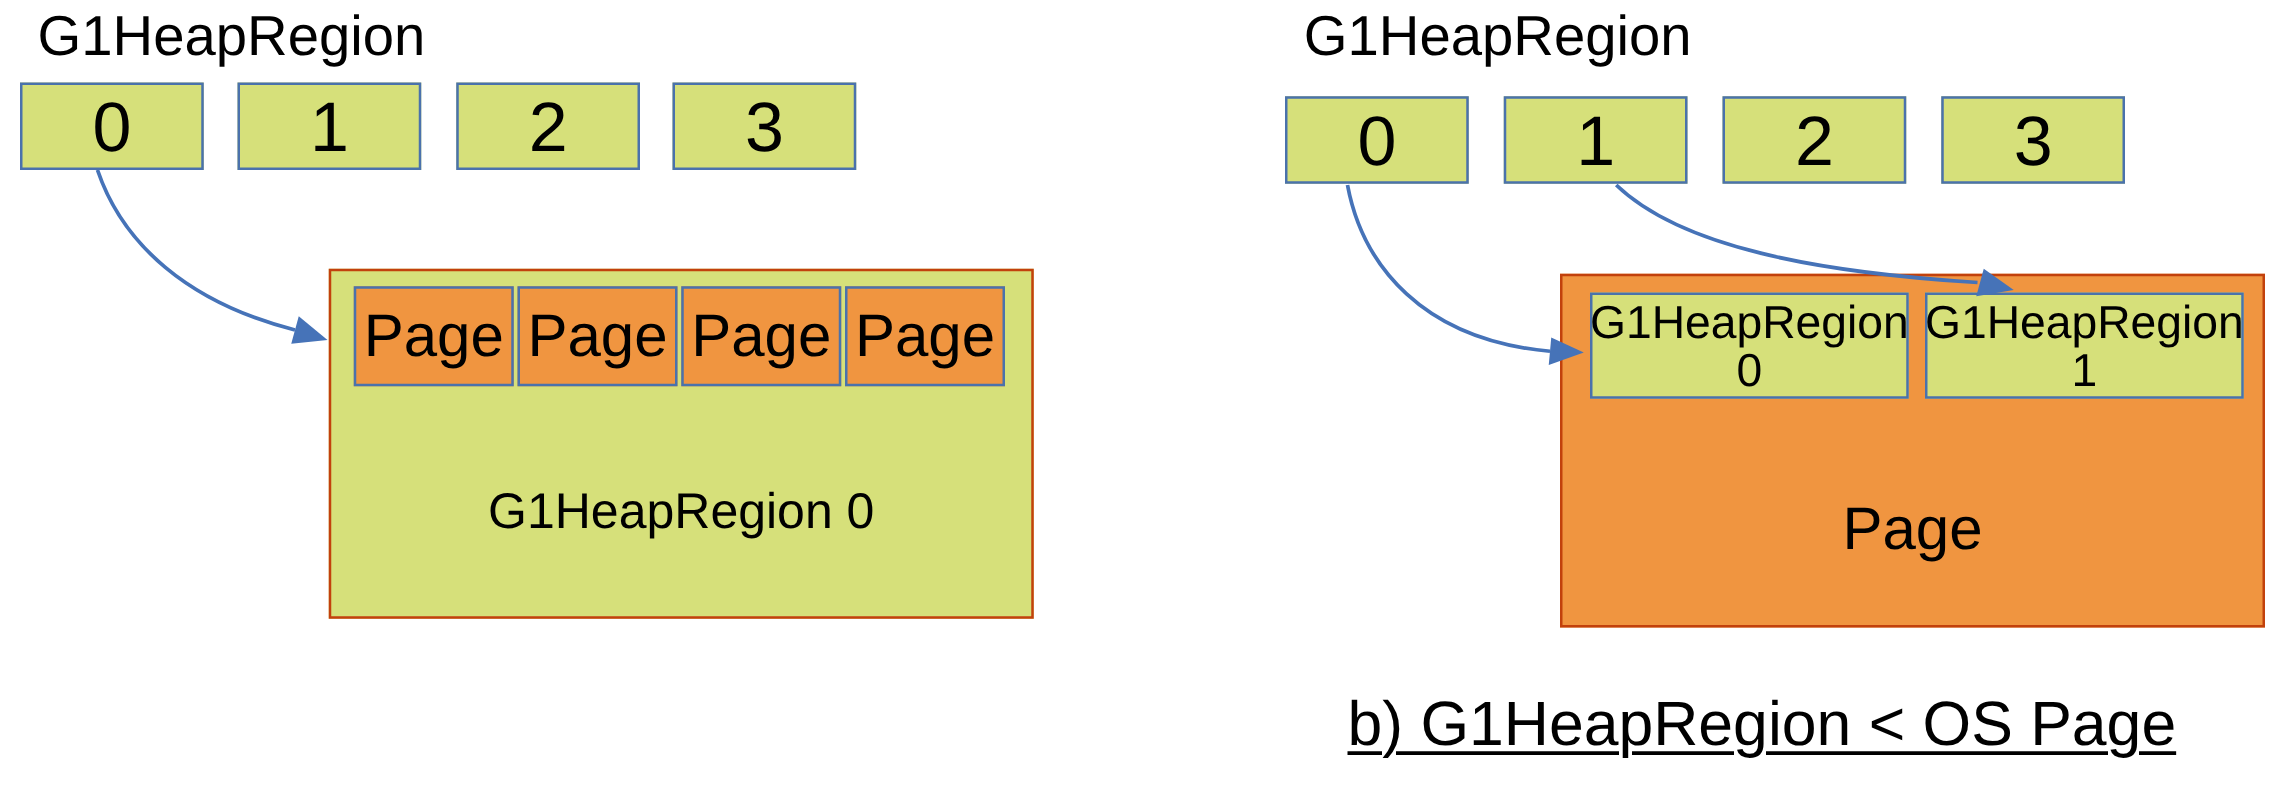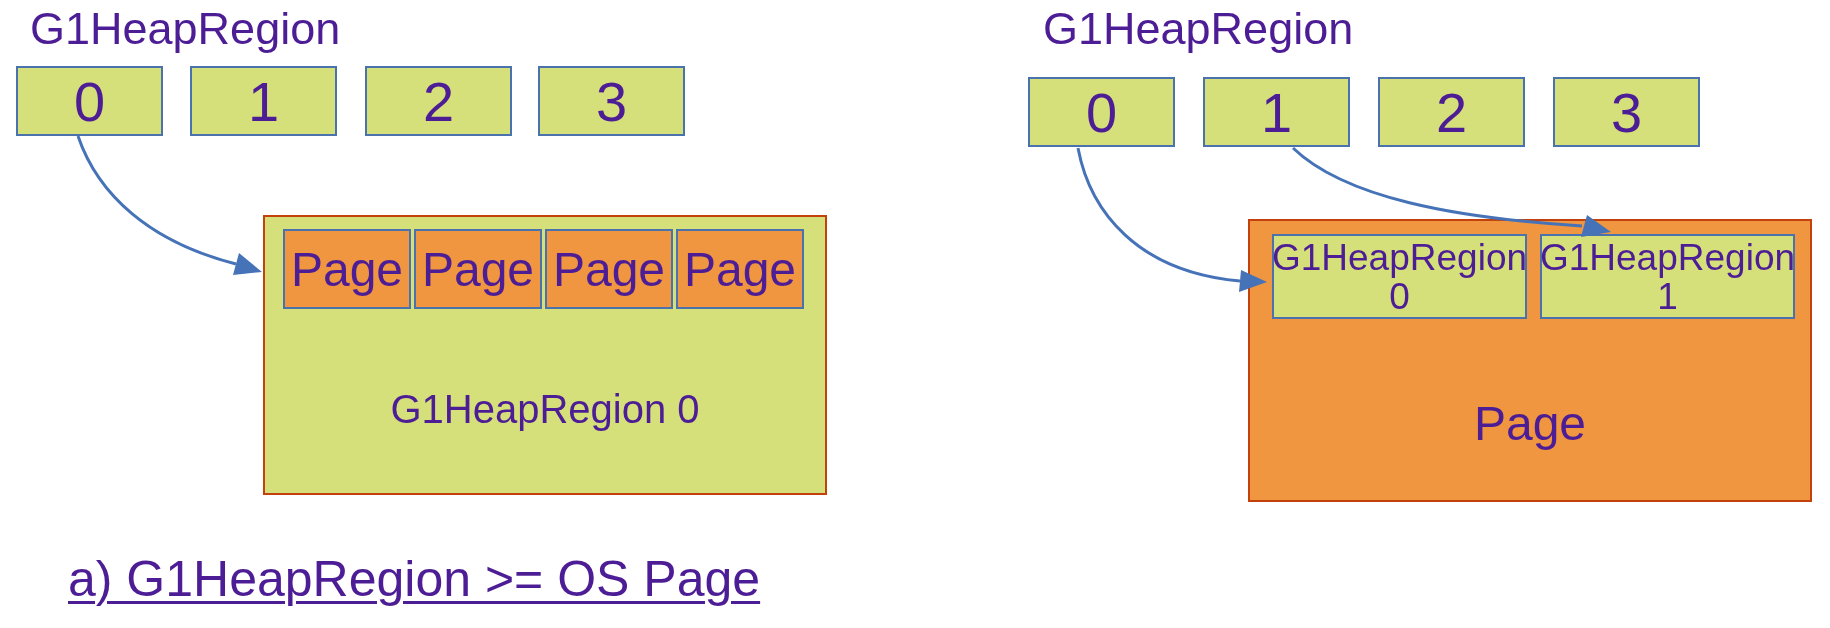--- a/index.html
+++ b/index.html
@@ -1,21 +1,21 @@
 <!DOCTYPE html>
 <html><head>
 <meta charset="utf-8">
 <style>
   html,body{margin:0;padding:0;background:#ffffff;}
   #canvas{
     position:relative;
     width:1830px;height:628px;
     background:#ffffff;
     font-family:"Liberation Sans", sans-serif;
-    color:#4c1d95;
+    color:#000000;
     overflow:hidden;
   }
   .title{
     position:absolute;
     font-size:45px;
     line-height:56px;
     white-space:nowrap;
   }
   .region-box{
     position:absolute;
@@ -85,41 +85,41 @@
   <div class="region-box" style="left:538px;top:66px;">3</div>
 
   <div class="big-box green" style="left:263px;top:215px;width:564px;height:280px;">
     <div class="page-cell" style="left:18px;">Page</div>
     <div class="page-cell" style="left:149px;">Page</div>
     <div class="page-cell" style="left:280px;">Page</div>
     <div class="page-cell" style="left:411px;">Page</div>
     <div class="big-label a">G1HeapRegion 0</div>
   </div>
 
-  <div class="caption" style="left:68px;">a) G1HeapRegion &gt;= OS Page</div>
 
   <div class="title" style="left:1043px;top:1px;">G1HeapRegion</div>
 
   <div class="region-box" style="left:1028px;top:77px;">0</div>
   <div class="region-box" style="left:1203px;top:77px;">1</div>
   <div class="region-box" style="left:1378px;top:77px;">2</div>
   <div class="region-box" style="left:1553px;top:77px;">3</div>
 
   <div class="big-box orange" style="left:1248px;top:219px;width:564px;height:283px;">
     <div class="inner-region" style="left:22px;">
       <span>G1HeapRegion</span>
       <span>0</span>
     </div>
     <div class="inner-region" style="left:290px;">
       <span>G1HeapRegion</span>
       <span>1</span>
     </div>
     <div class="big-label b">Page</div>
   </div>
 
+  <div class="caption" style="left:1078px;">b) G1HeapRegion &lt; OS Page</div>
 
   <svg id="arrow-layer" viewBox="0 0 1830 628">
 
     <path d="M 78 136 C 98 195, 150 242, 236 264" fill="none" stroke="#4673b8" stroke-width="3"></path>
     <polygon points="262,272 233,275 239,253" fill="#4673b8"></polygon>
 
     <path d="M 1078 148 C 1090 212, 1138 272, 1240 281" fill="none" stroke="#4673b8" stroke-width="3"></path>
     <polygon points="1267,282 1239,292 1241,270" fill="#4673b8"></polygon>
 
     <path d="M 1293 148 C 1345 198, 1455 218, 1582 226" fill="none" stroke="#4673b8" stroke-width="3"></path>

